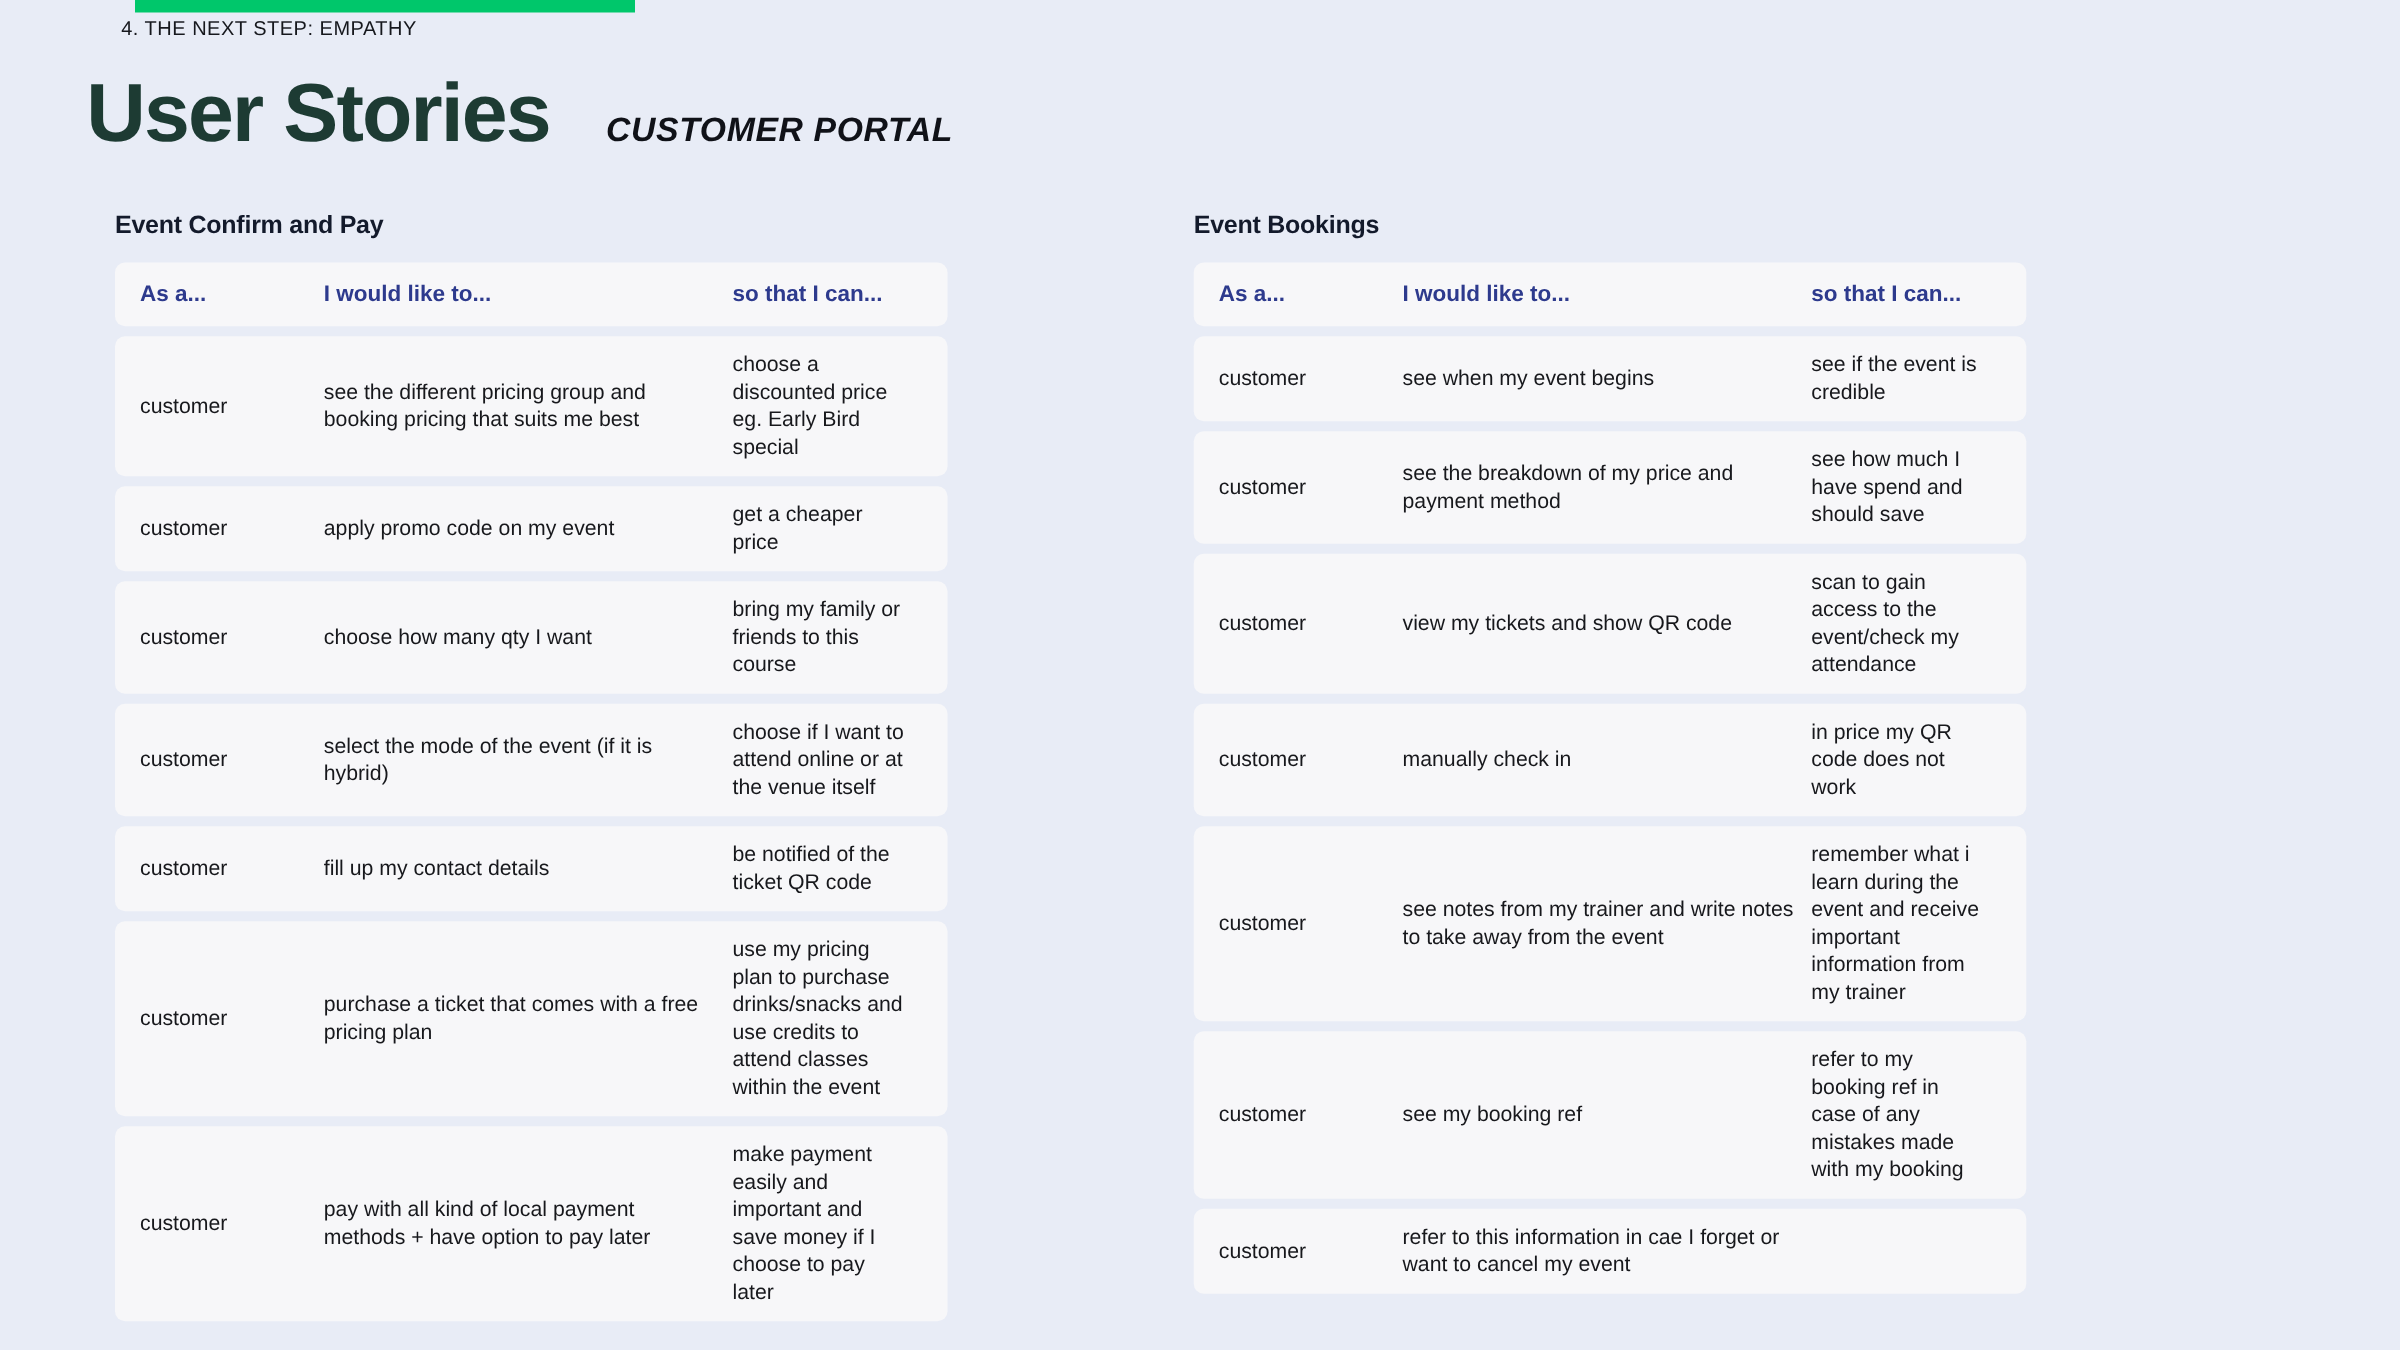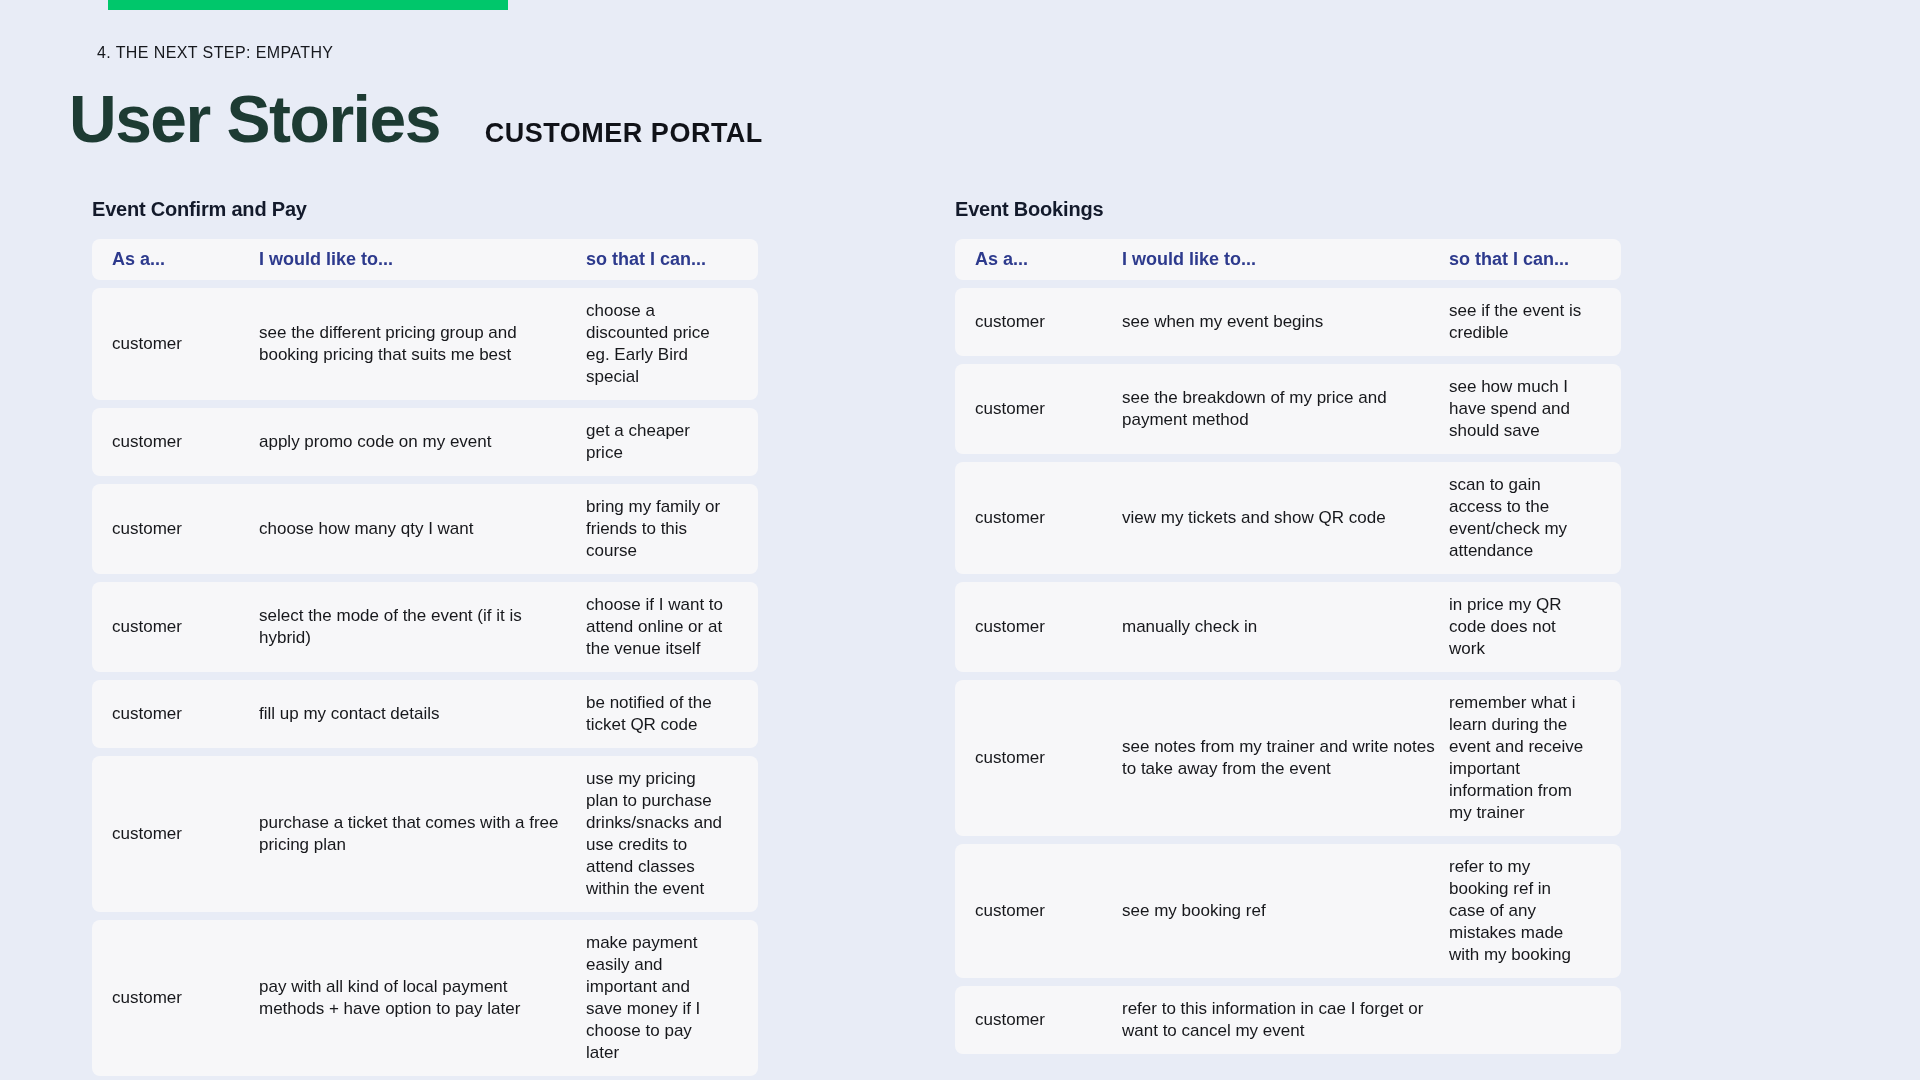--- a/index.html
+++ b/index.html
@@ -12,21 +12,21 @@
     overflow: hidden;
   }
   .accent-bar {
     position: absolute;
     left: 108px; top: 0;
     width: 400px; height: 10px;
     background: var(--accent, #00c76b);
   }
   .kicker {
     padding-left: 97px;
-    padding-top: 44px;
+    padding-top: 15px;
     font-size: 16px;
     letter-spacing: 0.4px;
     color: #16181d;
   }
   .title-row {
     display: flex;
     align-items: baseline;
     padding-left: 69px;
     margin-top: 24px;
   }
@@ -36,20 +36,21 @@
     letter-spacing: -1.5px;
     line-height: 1;
     color: var(--title, #1d3b33);
   }
   .page-subtitle {
     font-size: 27px;
     font-weight: 800;
     letter-spacing: 0.5px;
     color: #101218;
     margin-left: 45px;
+    font-style: italic;
   }
   .tables {
     display: flex;
     gap: 197px;
     padding-left: 92px;
     margin-top: 46px;
   }
   .story-table { width: 666px; flex: 0 0 auto; }
   .table-title {
     font-size: 20px;
@@ -59,21 +60,21 @@
     margin-bottom: 18px;
   }
   .thead, .row {
     background: var(--rowbg, #f7f7f9);
     border-radius: 8px;
     display: grid;
     grid-template-columns: 147px 327px 1fr;
     padding: 0 20px;
   }
   .thead {
-    height: 41px;
+    height: 51px;
     align-items: center;
     margin-bottom: 8px;
   }
   .th {
     font-size: 18px;
     font-weight: 700;
     color: var(--head, #2d3a8d);
   }
   .rows { display: flex; flex-direction: column; gap: 8px; }
   .row {

